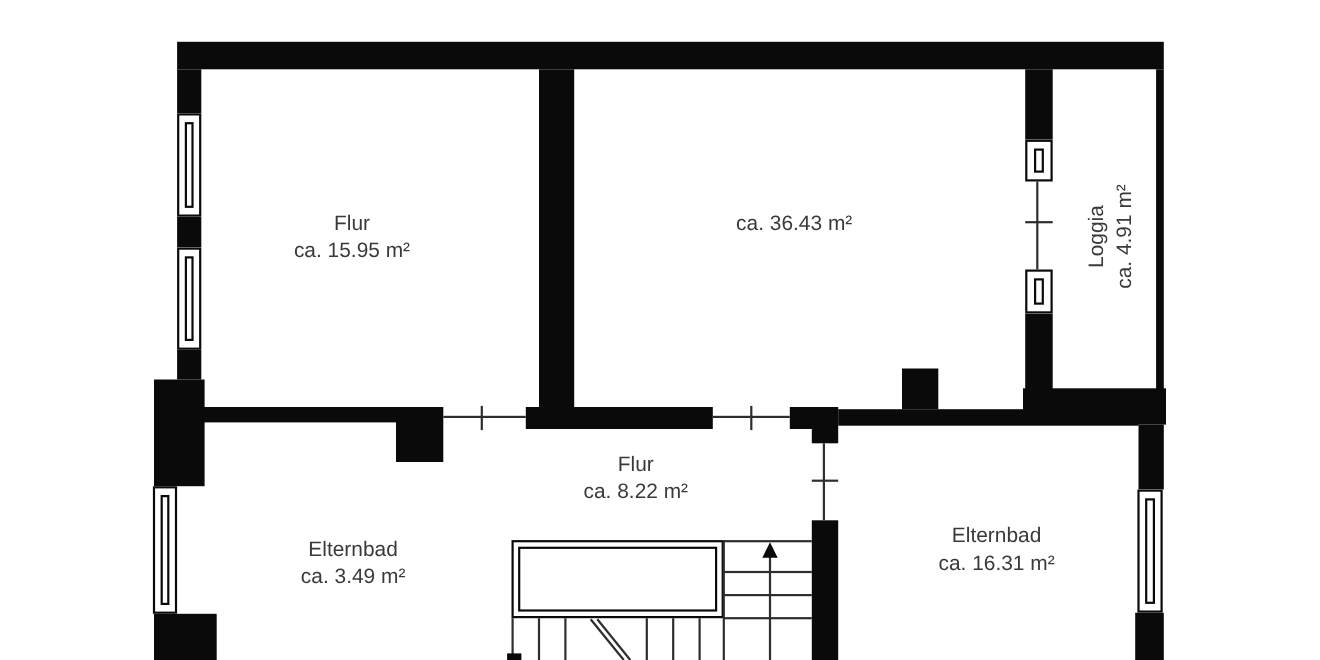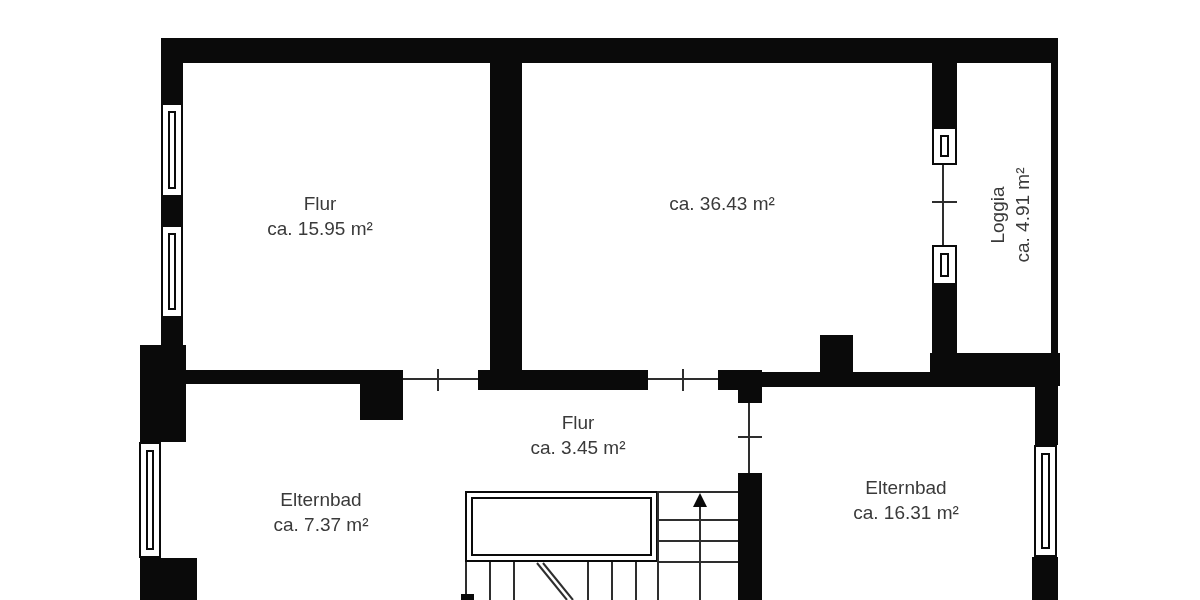--- a/index.html
+++ b/index.html
@@ -111,24 +111,24 @@
   </div>
   <div class="lbl" style="left:612px;top:191px;width:220px">
     <span class="room-area">ca. 36.43 m²</span>
   </div>
   <div class="lbl rotated" style="left:911px;top:189px;width:200px;height:52px">
     <span class="room-name">Loggia</span>
     <span class="room-area">ca. 4.91 m²</span>
   </div>
   <div class="lbl" style="left:468px;top:410px;width:220px">
     <span class="room-name">Flur</span>
-    <span class="room-area">ca. 3.45 m²</span>
+    <span class="room-area">ca. 8.22 m²</span>
   </div>
   <div class="lbl" style="left:211px;top:487px;width:220px">
     <span class="room-name">Elternbad</span>
-    <span class="room-area">ca. 7.37 m²</span>
+    <span class="room-area">ca. 3.49 m²</span>
   </div>
   <div class="lbl" style="left:796px;top:475px;width:220px">
     <span class="room-name">Elternbad</span>
     <span class="room-area">ca. 16.31 m²</span>
   </div>
 
 </div>
 
 </body></html>

